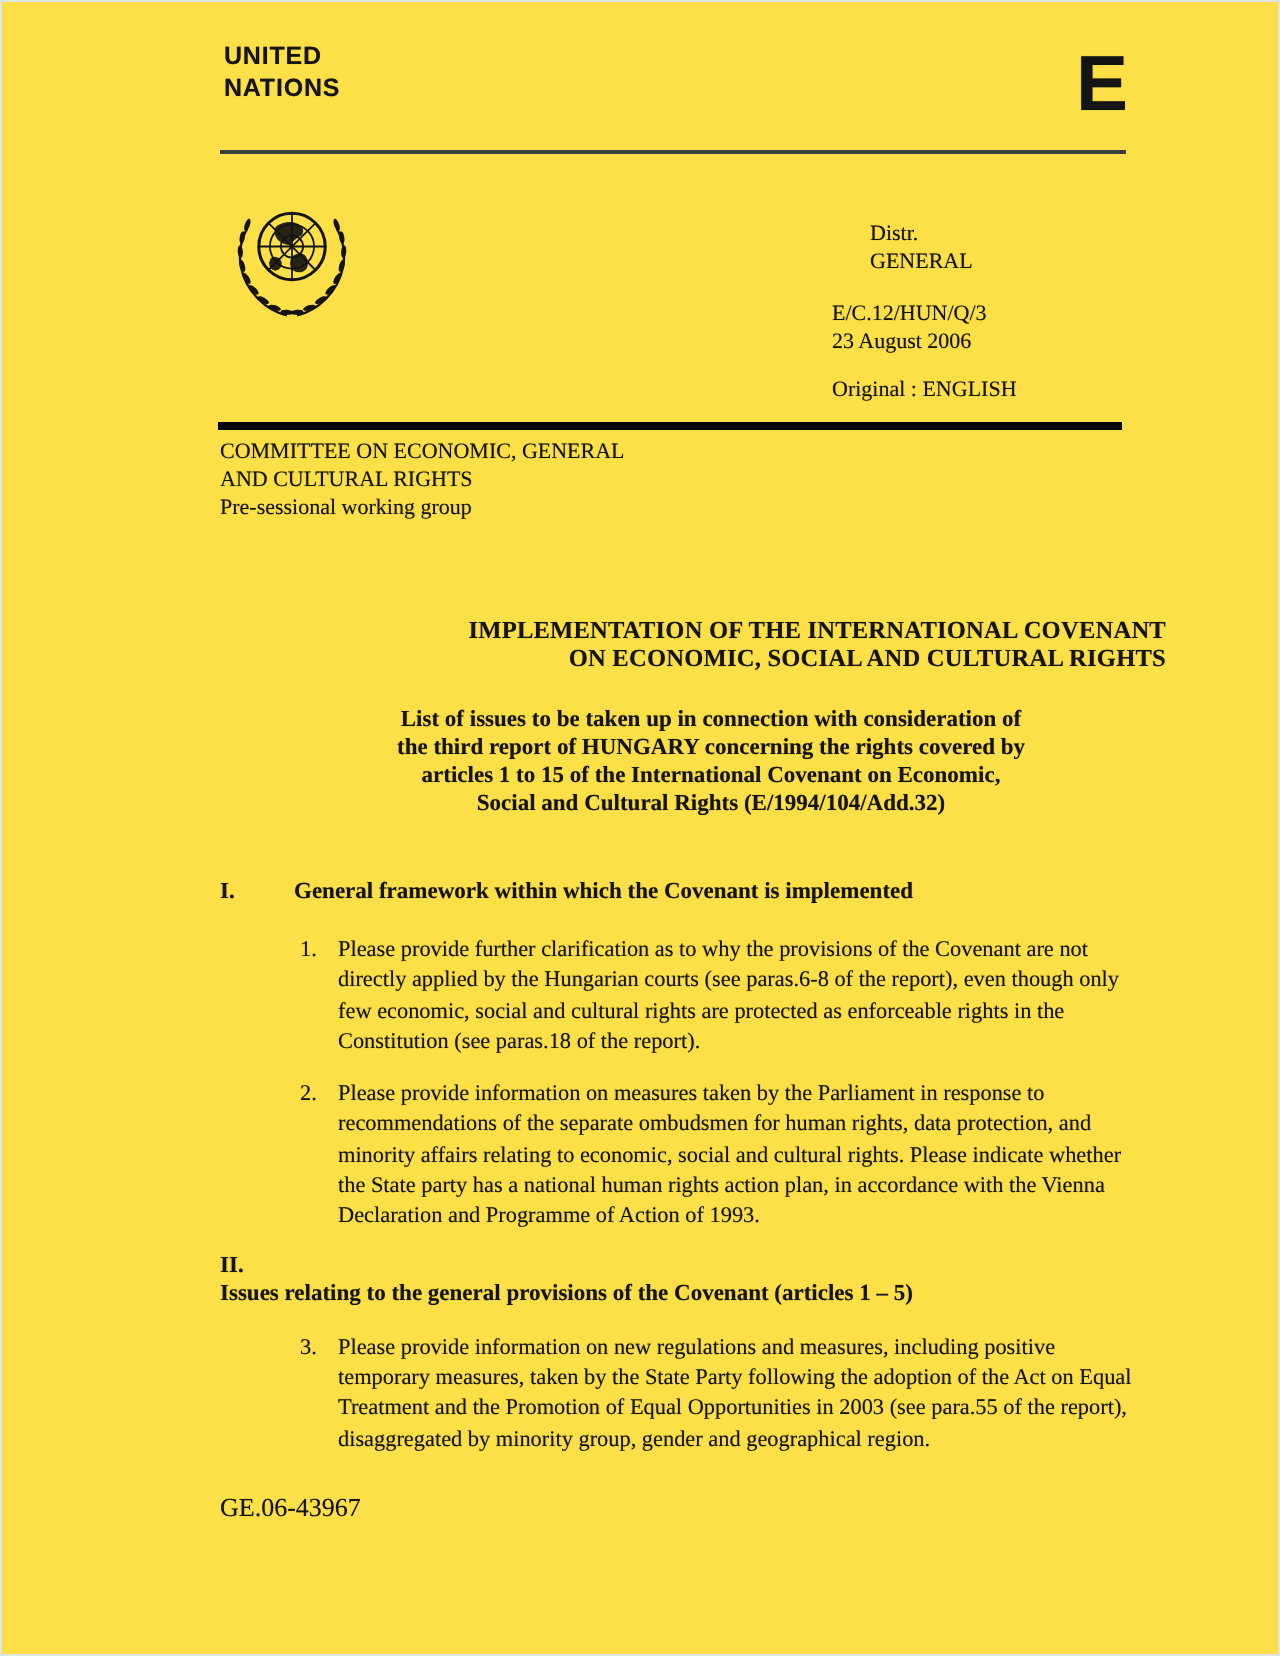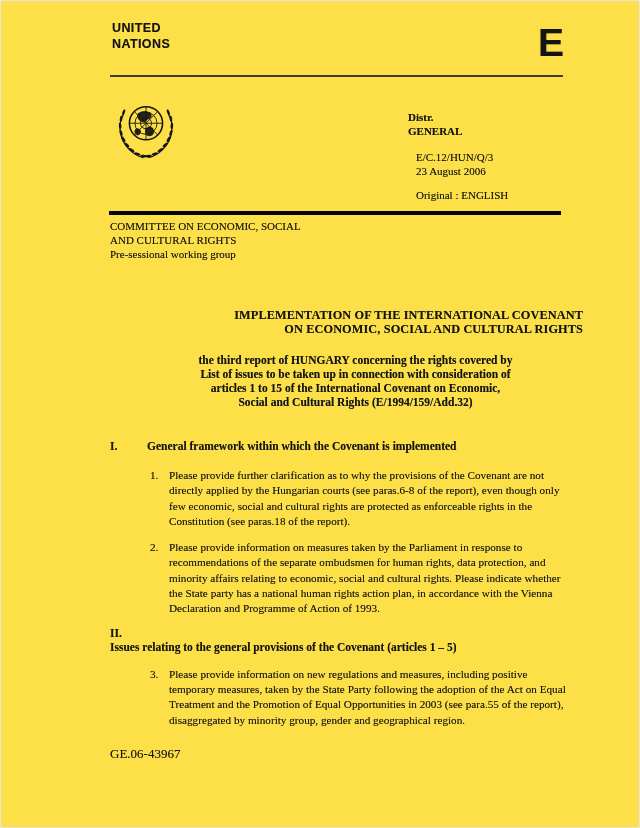--- a/index.html
+++ b/index.html
@@ -18,21 +18,21 @@
 
   .org-name{left:112px;top:20px;font-weight:bold;font-size:12.5px;line-height:16px;letter-spacing:0.4px;}
   .doc-letter{left:538px;top:22px;font-weight:bold;font-size:39px;line-height:42px;}
   .rule-thin{left:110px;top:75px;width:453px;height:2px;background:#3c3c3c;}
   .rule-thick{left:109px;top:211px;width:452px;height:4px;background:#050505;}
 
   .emblem{left:114px;top:99px;}
   .council-name{left:190px;top:109px;font-weight:bold;font-size:15.5px;line-height:19.5px;width:230px;}
 
   .mast-right{font-size:11px;line-height:13.5px;}
-  .distr-block{left:408px;top:111px;font-weight:bold;}
+  .distr-block{left:435px;top:111px;}
   .symbol-block{left:416px;top:151px;}
   .original-line{left:416px;top:189px;}
 
   .committee{left:110px;top:219px;font-size:11px;line-height:14px;}
 
   .body-col{left:110px;top:308px;width:470px;}
   .doc-title{margin-left:18px;width:455px;text-align:right;font-weight:bold;font-size:12.3px;line-height:14px;letter-spacing:0.1px;}
   .doc-subtitle{margin:17px 0 0 18px;width:455px;text-align:center;font-weight:bold;font-size:11.5px;line-height:14px;}
   .section-heading{display:flex;font-weight:bold;font-size:11.5px;line-height:14px;}
   .sec-1{margin-top:30px;}
@@ -105,37 +105,37 @@
   </div>
   <div class="abs mast-right symbol-block">
     <div>E/C.12/HUN/Q/3</div>
     <div>23 August 2006</div>
   </div>
   <div class="abs mast-right original-line">Original : ENGLISH</div>
 
   <div class="abs rule-thick"></div>
 
   <div class="abs committee">
-    <div>COMMITTEE ON ECONOMIC, SOCIAL</div>
+    <div>COMMITTEE ON ECONOMIC, GENERAL</div>
     <div>AND CULTURAL RIGHTS</div>
     <div>Pre-sessional working group</div>
   </div>
 
   <div class="abs body-col">
 
     <div class="doc-title">
       <div>IMPLEMENTATION OF THE INTERNATIONAL COVENANT</div>
       <div>ON ECONOMIC, SOCIAL AND CULTURAL RIGHTS</div>
     </div>
 
     <div class="doc-subtitle">
+      <div>List of issues to be taken up in connection with consideration of</div>
       <div>the third report of HUNGARY concerning the rights covered by</div>
-      <div>List of issues to be taken up in connection with consideration of</div>
       <div>articles 1 to 15 of the International Covenant on Economic,</div>
-      <div>Social and Cultural Rights (E/1994/159/Add.32)</div>
+      <div>Social and Cultural Rights (E/1994/104/Add.32)</div>
     </div>
 
     <div class="section-heading sec-1">
       <span class="sec-num">I.</span>
       <span class="sec-text">General framework within which the Covenant is implemented</span>
     </div>
 
     <div class="item item-1">
       <span class="item-num">1.</span>
       <span class="item-text">Please provide further clarification as to why the provisions of the Covenant are not directly applied by the Hungarian courts (see paras.6-8 of the report), even though only few economic, social and cultural rights are protected as enforceable rights in the Constitution (see paras.18 of the report).</span>

